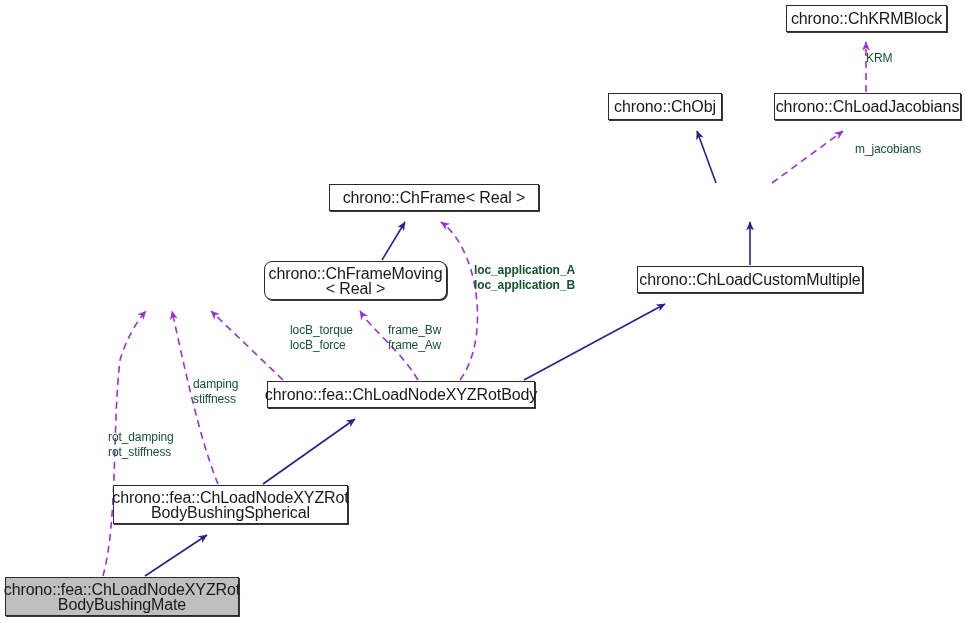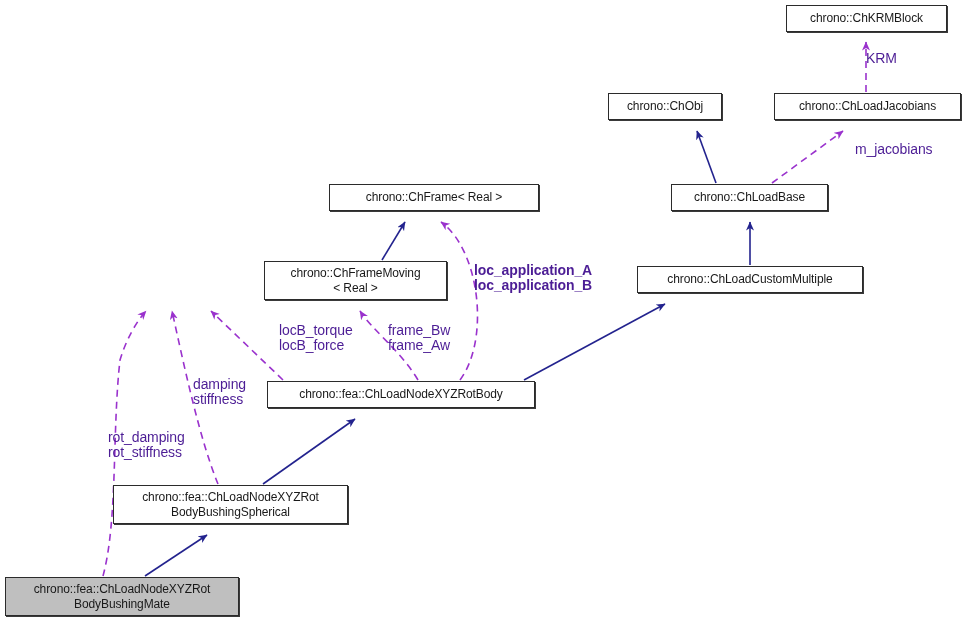--- a/index.html
+++ b/index.html
@@ -24,38 +24,38 @@
     width: 965px;
     height: 623px;
     pointer-events: none;
   }
   .node {
     position: absolute;
     box-sizing: border-box;
     border: 1px solid #2b2b2b;
     background: #ffffff;
     color: #191919;
-    font-size: 12px;
+    font-size: 16px;
     line-height: 15px;
     text-align: center;
     display: flex;
     align-items: center;
     justify-content: center;
     white-space: pre-line;
     letter-spacing: -0.1px;
     box-shadow: 1px 1px 0 0 #3a3a3a;
   }
   .node.current {
     background: #bfbfbf;
   }
   .edge-label {
     position: absolute;
-    font-size: 14px;
+    font-size: 12px;
     line-height: 14.5px;
-    color: #4c1d95;
+    color: #14532d;
     white-space: pre-line;
     letter-spacing: -0.1px;
   }
 </style>
 </head>
 <body>
 
 <div id="diagram">
 
   <svg id="edges" viewBox="0 0 965 623" width="965" height="623">
@@ -96,44 +96,43 @@
   </svg>
 
   <div class="node" style="left:786px;top:5px;width:161px;height:27px;">chrono::ChKRMBlock</div>
 
   <div class="node" style="left:608px;top:93px;width:114px;height:27px;">chrono::ChObj</div>
 
   <div class="node" style="left:774px;top:93px;width:187px;height:27px;">chrono::ChLoadJacobians</div>
 
   <div class="node" style="left:329px;top:184px;width:210px;height:27px;">chrono::ChFrame&lt; Real &gt;</div>
 
-  <div class="node" style="left:671px;top:184px;width:157px;height:27px;">chrono::ChLoadBase</div>
 
 
-  <div class="node" style="left:264px;top:261px;width:183px;height:39px;">chrono::ChFrameMoving
+  <div class="node" style="left:264px;top:261px;width:183px;height:39px;border-radius:8px;">chrono::ChFrameMoving
 &lt; Real &gt;</div>
 
   <div class="node" style="left:267px;top:381px;width:268px;height:27px;">chrono::fea::ChLoadNodeXYZRotBody</div>
 
   <div class="node" style="left:637px;top:266px;width:226px;height:27px;">chrono::ChLoadCustomMultiple</div>
 
   <div class="node" style="left:113px;top:485px;width:235px;height:39px;">chrono::fea::ChLoadNodeXYZRot
 BodyBushingSpherical</div>
 
   <div class="node current" style="left:5px;top:577px;width:234px;height:39px;">chrono::fea::ChLoadNodeXYZRot
 BodyBushingMate</div>
 
   <div class="edge-label" style="left:866px;top:51px;">KRM</div>
 
   <div class="edge-label" style="left:817px;top:142px;padding-left:38px;">m_jacobians</div>
 
   <div class="edge-label" style="left:474px;top:263px;font-weight:bold;">loc_application_A
 loc_application_B</div>
 
-  <div class="edge-label" style="left:279px;top:323px;">locB_torque
+  <div class="edge-label" style="left:290px;top:323px;">locB_torque
 locB_force</div>
 
   <div class="edge-label" style="left:388px;top:323px;">frame_Bw
 frame_Aw</div>
 
   <div class="edge-label" style="left:193px;top:377px;">damping
 stiffness</div>
 
   <div class="edge-label" style="left:108px;top:430px;">rot_damping
 rot_stiffness</div>

